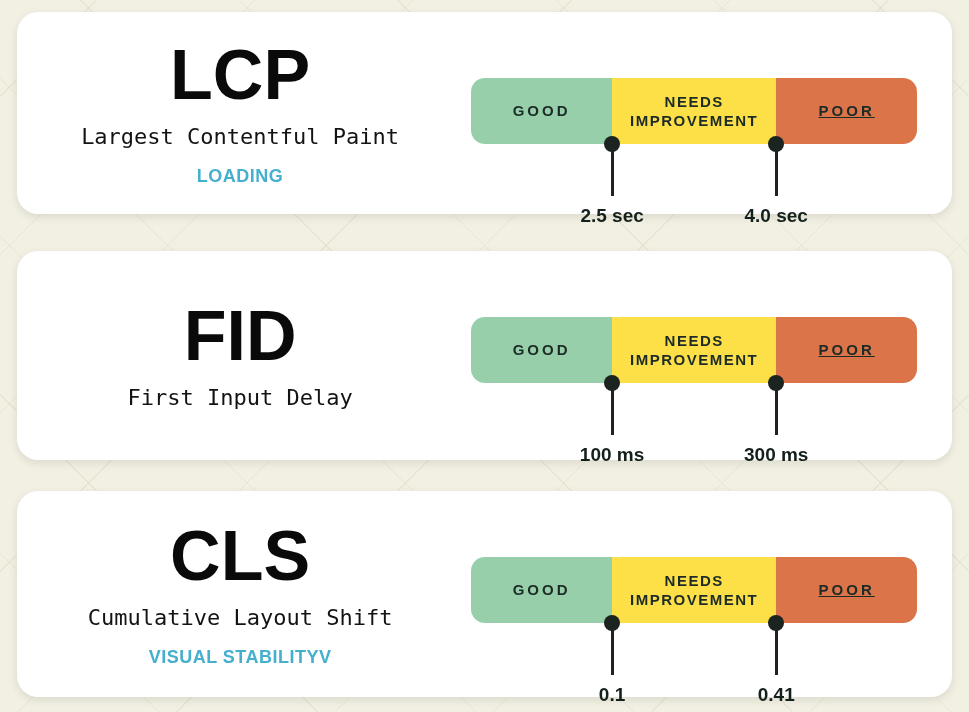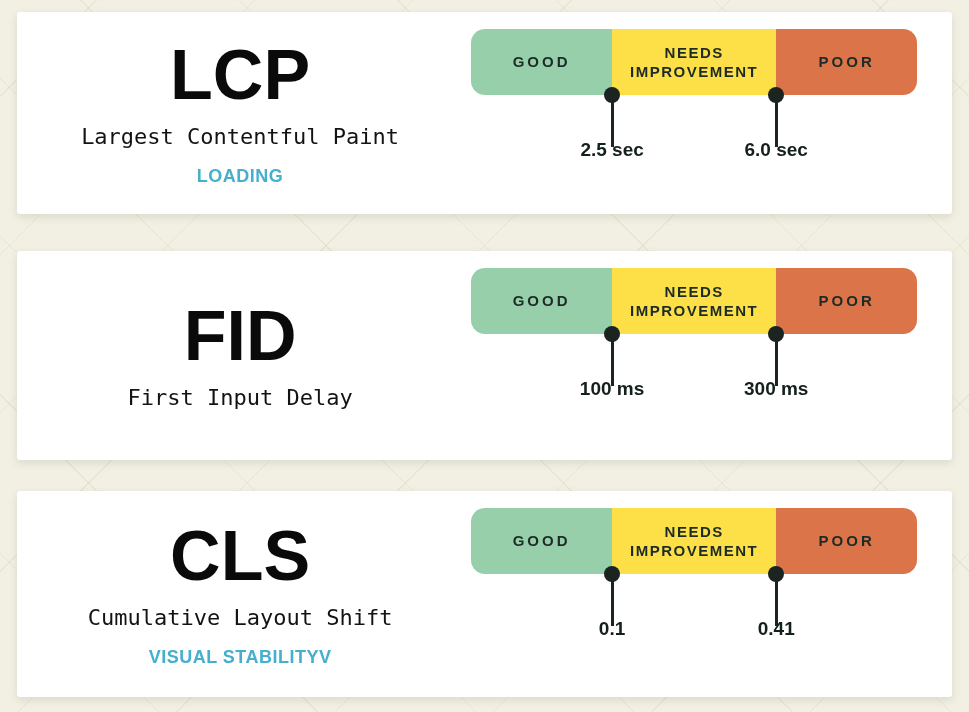--- a/index.html
+++ b/index.html
@@ -9,21 +9,21 @@
     background-color: #f1f0e3;
     background-image:
       repeating-linear-gradient(45deg,  rgba(190,184,148,0.20) 0 1px, transparent 1px 112px),
       repeating-linear-gradient(-45deg, rgba(190,184,148,0.20) 0 1px, transparent 1px 112px);
     overflow: hidden;
   }
   .page { width: 969px; height: 712px; padding: 12px 17px 0 17px; }
 
   .card {
     background: #ffffff;
-    border-radius: 3px;
+    border-radius: 21px;
     box-shadow: 0 3px 8px rgba(60,60,40,0.12);
     display: flex;
     width: 935px;
     gap: 8px;
   }
   .card-1 { height: 202px; margin-bottom: 37px; }
   .card-2 { height: 209px; margin-bottom: 31px; }
   .card-3 { height: 206px; }
 
   .card-left {
@@ -49,56 +49,56 @@
     white-space: nowrap;
   }
   .metric-category {
     font-size: 18px;
     font-weight: 700;
     letter-spacing: 0.5px;
     color: #45afce;
     margin-top: 17px;
   }
 
-  .card-right { width: 485px; padding-top: 17px; }
+  .card-right { width: 485px; padding-top: 66px; }
   .meter { position: relative; width: 446px; }
   .scale-bar {
     display: flex;
     height: 66px;
     border-radius: 14px;
     overflow: hidden;
   }
   .seg {
     display: flex;
     align-items: center;
     justify-content: center;
     font-weight: 700;
     font-size: 15px;
     color: #1d2b27;
     text-align: center;
     line-height: 1.3;
   }
   .seg-good { width: 31.6%; background: #97cfab; letter-spacing: 3px; }
   .seg-mid  { width: 36.8%; background: #fde047; letter-spacing: 1.5px; padding: 0 8px; }
-  .seg-poor { width: 31.6%; background: #db7448; letter-spacing: 3px; }
+  .seg-poor { width: 31.6%; background: #db7448; letter-spacing: 3px; text-decoration: underline; }
 
   .marker { position: absolute; top: 66px; width: 0; }
   .marker-1 { left: 31.6%; }
   .marker-2 { left: 68.4%; }
   .stem {
     position: absolute; left: -1.5px; top: 0;
     width: 3px; height: 52px; background: #1b2420;
   }
   .dot {
     position: absolute; left: -8px; top: -8px;
     width: 16px; height: 16px; border-radius: 50%;
     background: #1b2420;
   }
   .t-label {
-    position: absolute; top: 44px; left: 0;
+    position: absolute; top: 61px; left: 0;
     transform: translateX(-50%);
     white-space: nowrap;
     font-weight: 700;
     font-size: 19px;
     color: #14201c;
   }
 </style>
 </head>
 <body>
 
@@ -118,21 +118,21 @@
           <div class="seg seg-poor">POOR</div>
         </div>
         <div class="marker marker-1">
           <div class="stem"></div>
           <div class="dot"></div>
           <div class="t-label">2.5 sec</div>
         </div>
         <div class="marker marker-2">
           <div class="stem"></div>
           <div class="dot"></div>
-          <div class="t-label">6.0 sec</div>
+          <div class="t-label">4.0 sec</div>
         </div>
       </div>
     </div>
   </div>
 
   <div class="card card-2">
     <div class="card-left">
       <div class="metric-abbr">FID</div>
       <div class="metric-full">First Input Delay</div>
     </div>

